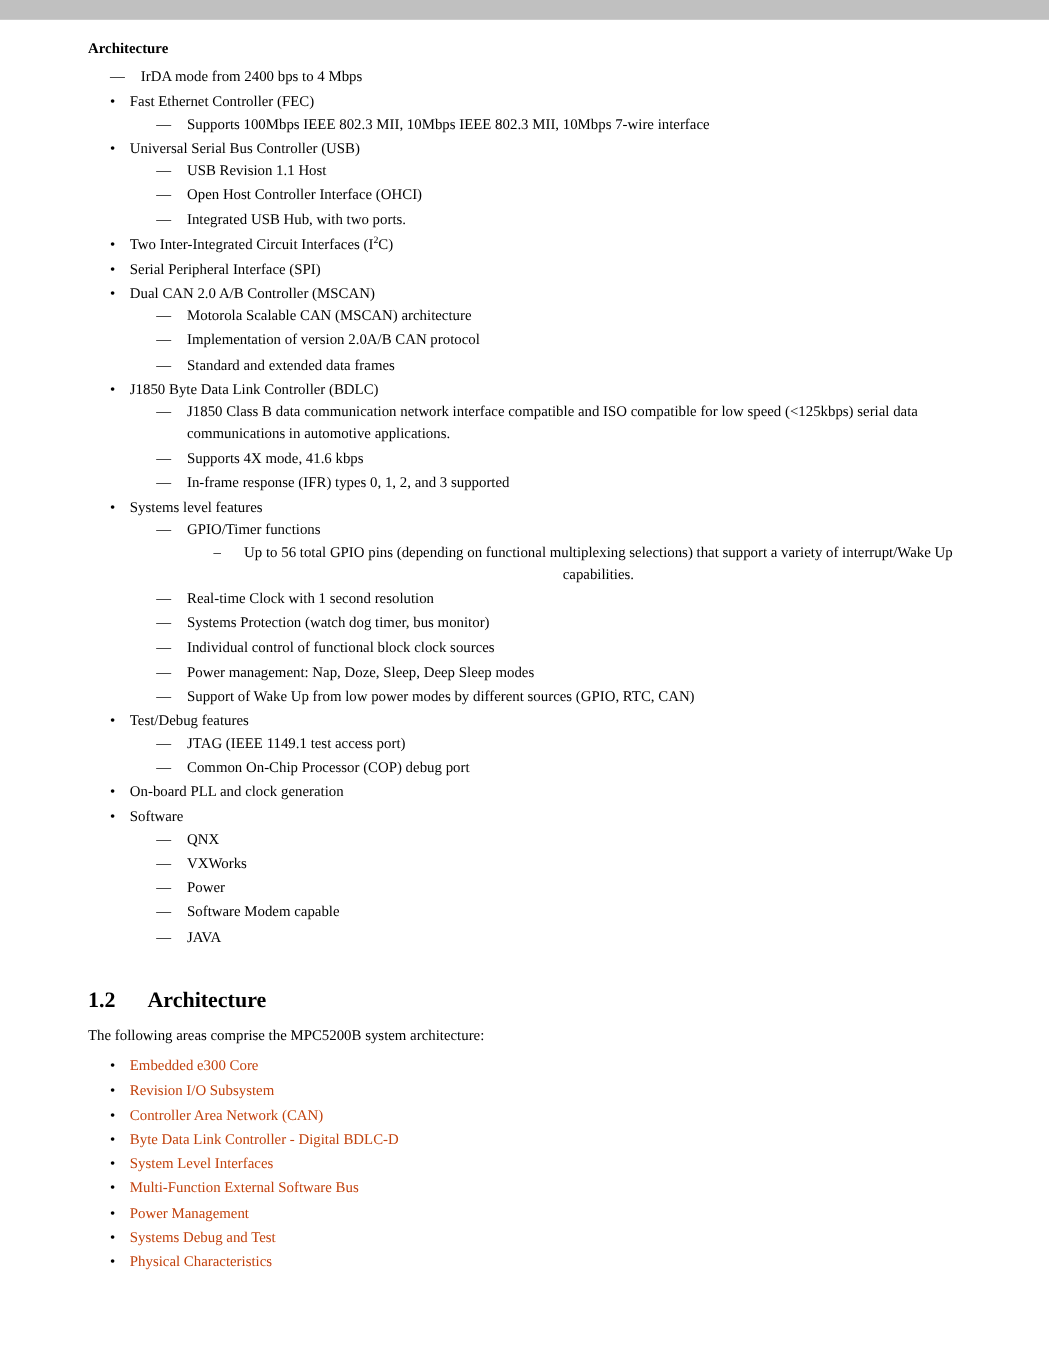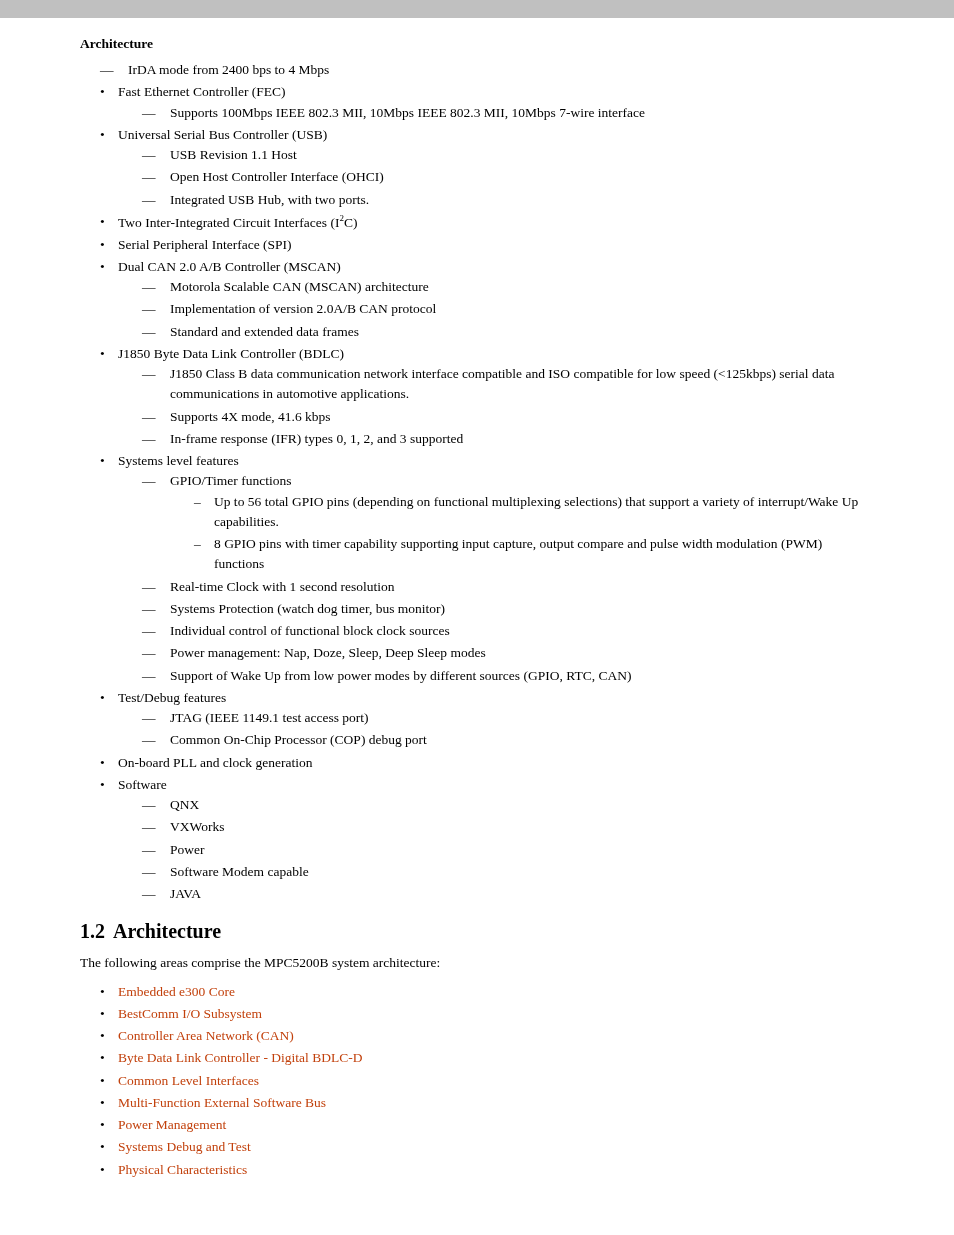--- a/index.html
+++ b/index.html
@@ -68,34 +68,35 @@
     ul.sub-sub-list {
       list-style: none;
       padding: 0;
       margin: 0 0 0 24px;
     }
     ul.sub-sub-list > li {
       position: relative;
       padding-left: 20px;
       margin-bottom: 2px;
       line-height: 1.5;
+      text-align: center;
     }
     ul.sub-sub-list > li::before {
       content: '–';
       position: absolute;
       left: 0;
       top: 0;
     }
     .section-title {
       font-size: 20px;
       font-weight: bold;
-      margin: 16px 0 10px 0;
+      margin: 36px 0 10px 0;
       display: flex;
       align-items: flex-end;
-      gap: 8px;
+      gap: 29px;
     }
     .section-num {
       font-size: 20px;
       font-weight: bold;
     }
     .section-name {
       font-size: 20px;
       font-weight: bold;
     }
     .intro-text {
@@ -157,21 +158,20 @@
           <li>Supports 4X mode, 41.6 kbps</li>
           <li>In-frame response (IFR) types 0, 1, 2, and 3 supported</li>
         </ul>
       </li>
 
       <li>Systems level features
         <ul class="sub-list">
           <li>GPIO/Timer functions
             <ul class="sub-sub-list">
               <li>Up to 56 total GPIO pins (depending on functional multiplexing selections) that support a variety of interrupt/Wake Up capabilities.</li>
-              <li>8 GPIO pins with timer capability supporting input capture, output compare and pulse width modulation (PWM) functions</li>
             </ul>
           </li>
           <li>Real-time Clock with 1 second resolution</li>
           <li>Systems Protection (watch dog timer, bus monitor)</li>
           <li>Individual control of functional block clock sources</li>
           <li>Power management: Nap, Doze, Sleep, Deep Sleep modes</li>
           <li>Support of Wake Up from low power modes by different sources (GPIO, RTC, CAN)</li>
         </ul>
       </li>
 
@@ -200,30 +200,30 @@
       <span class="section-name">Architecture</span>
     </div>
 
     <p class="intro-text">The following areas comprise the MPC5200B system architecture:</p>
 
     <ul class="main-list">
       <li>
         <a class="link-item" href="#">Embedded e300 Core</a>
       </li>
       <li>
-        <a class="link-item" href="#">BestComm I/O Subsystem</a>
+        <a class="link-item" href="#">Revision I/O Subsystem</a>
       </li>
       <li>
         <a class="link-item" href="#">Controller Area Network (CAN)</a>
       </li>
       <li>
         <a class="link-item" href="#">Byte Data Link Controller - Digital BDLC-D</a>
       </li>
       <li>
-        <a class="link-item" href="#">Common Level Interfaces</a>
+        <a class="link-item" href="#">System Level Interfaces</a>
       </li>
       <li>
         <a class="link-item" href="#">Multi-Function External Software Bus</a>
       </li>
       <li>
         <a class="link-item" href="#">Power Management</a>
       </li>
       <li>
         <a class="link-item" href="#">Systems Debug and Test</a>
       </li>

